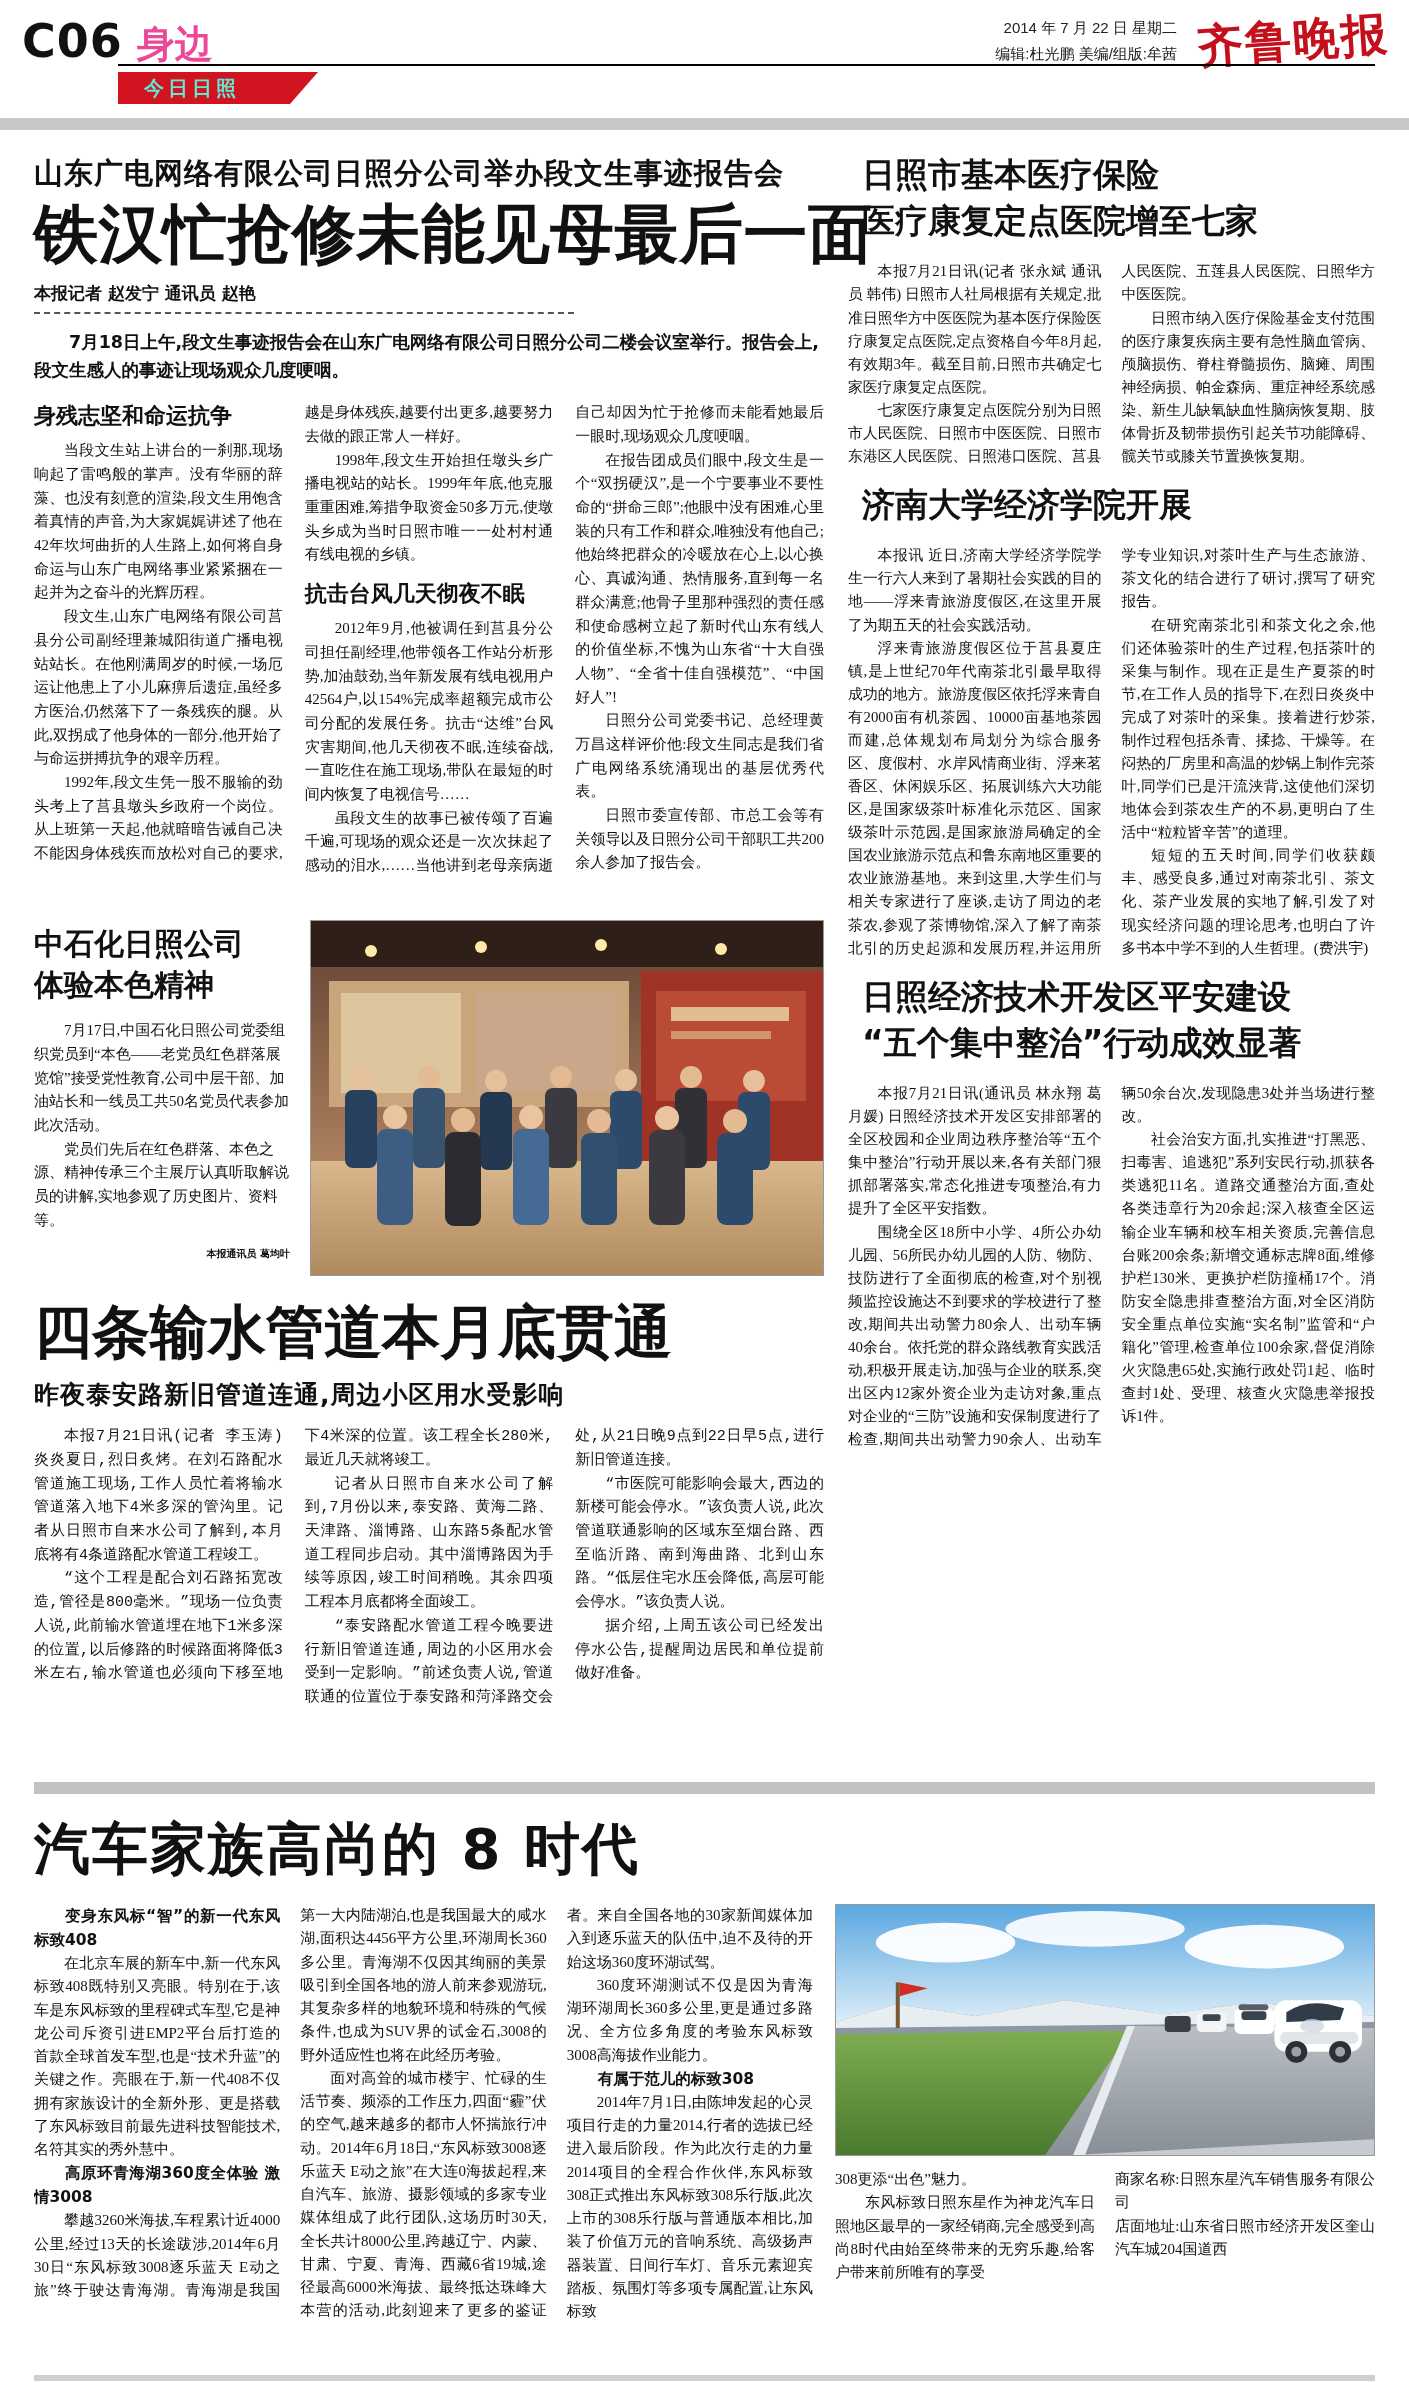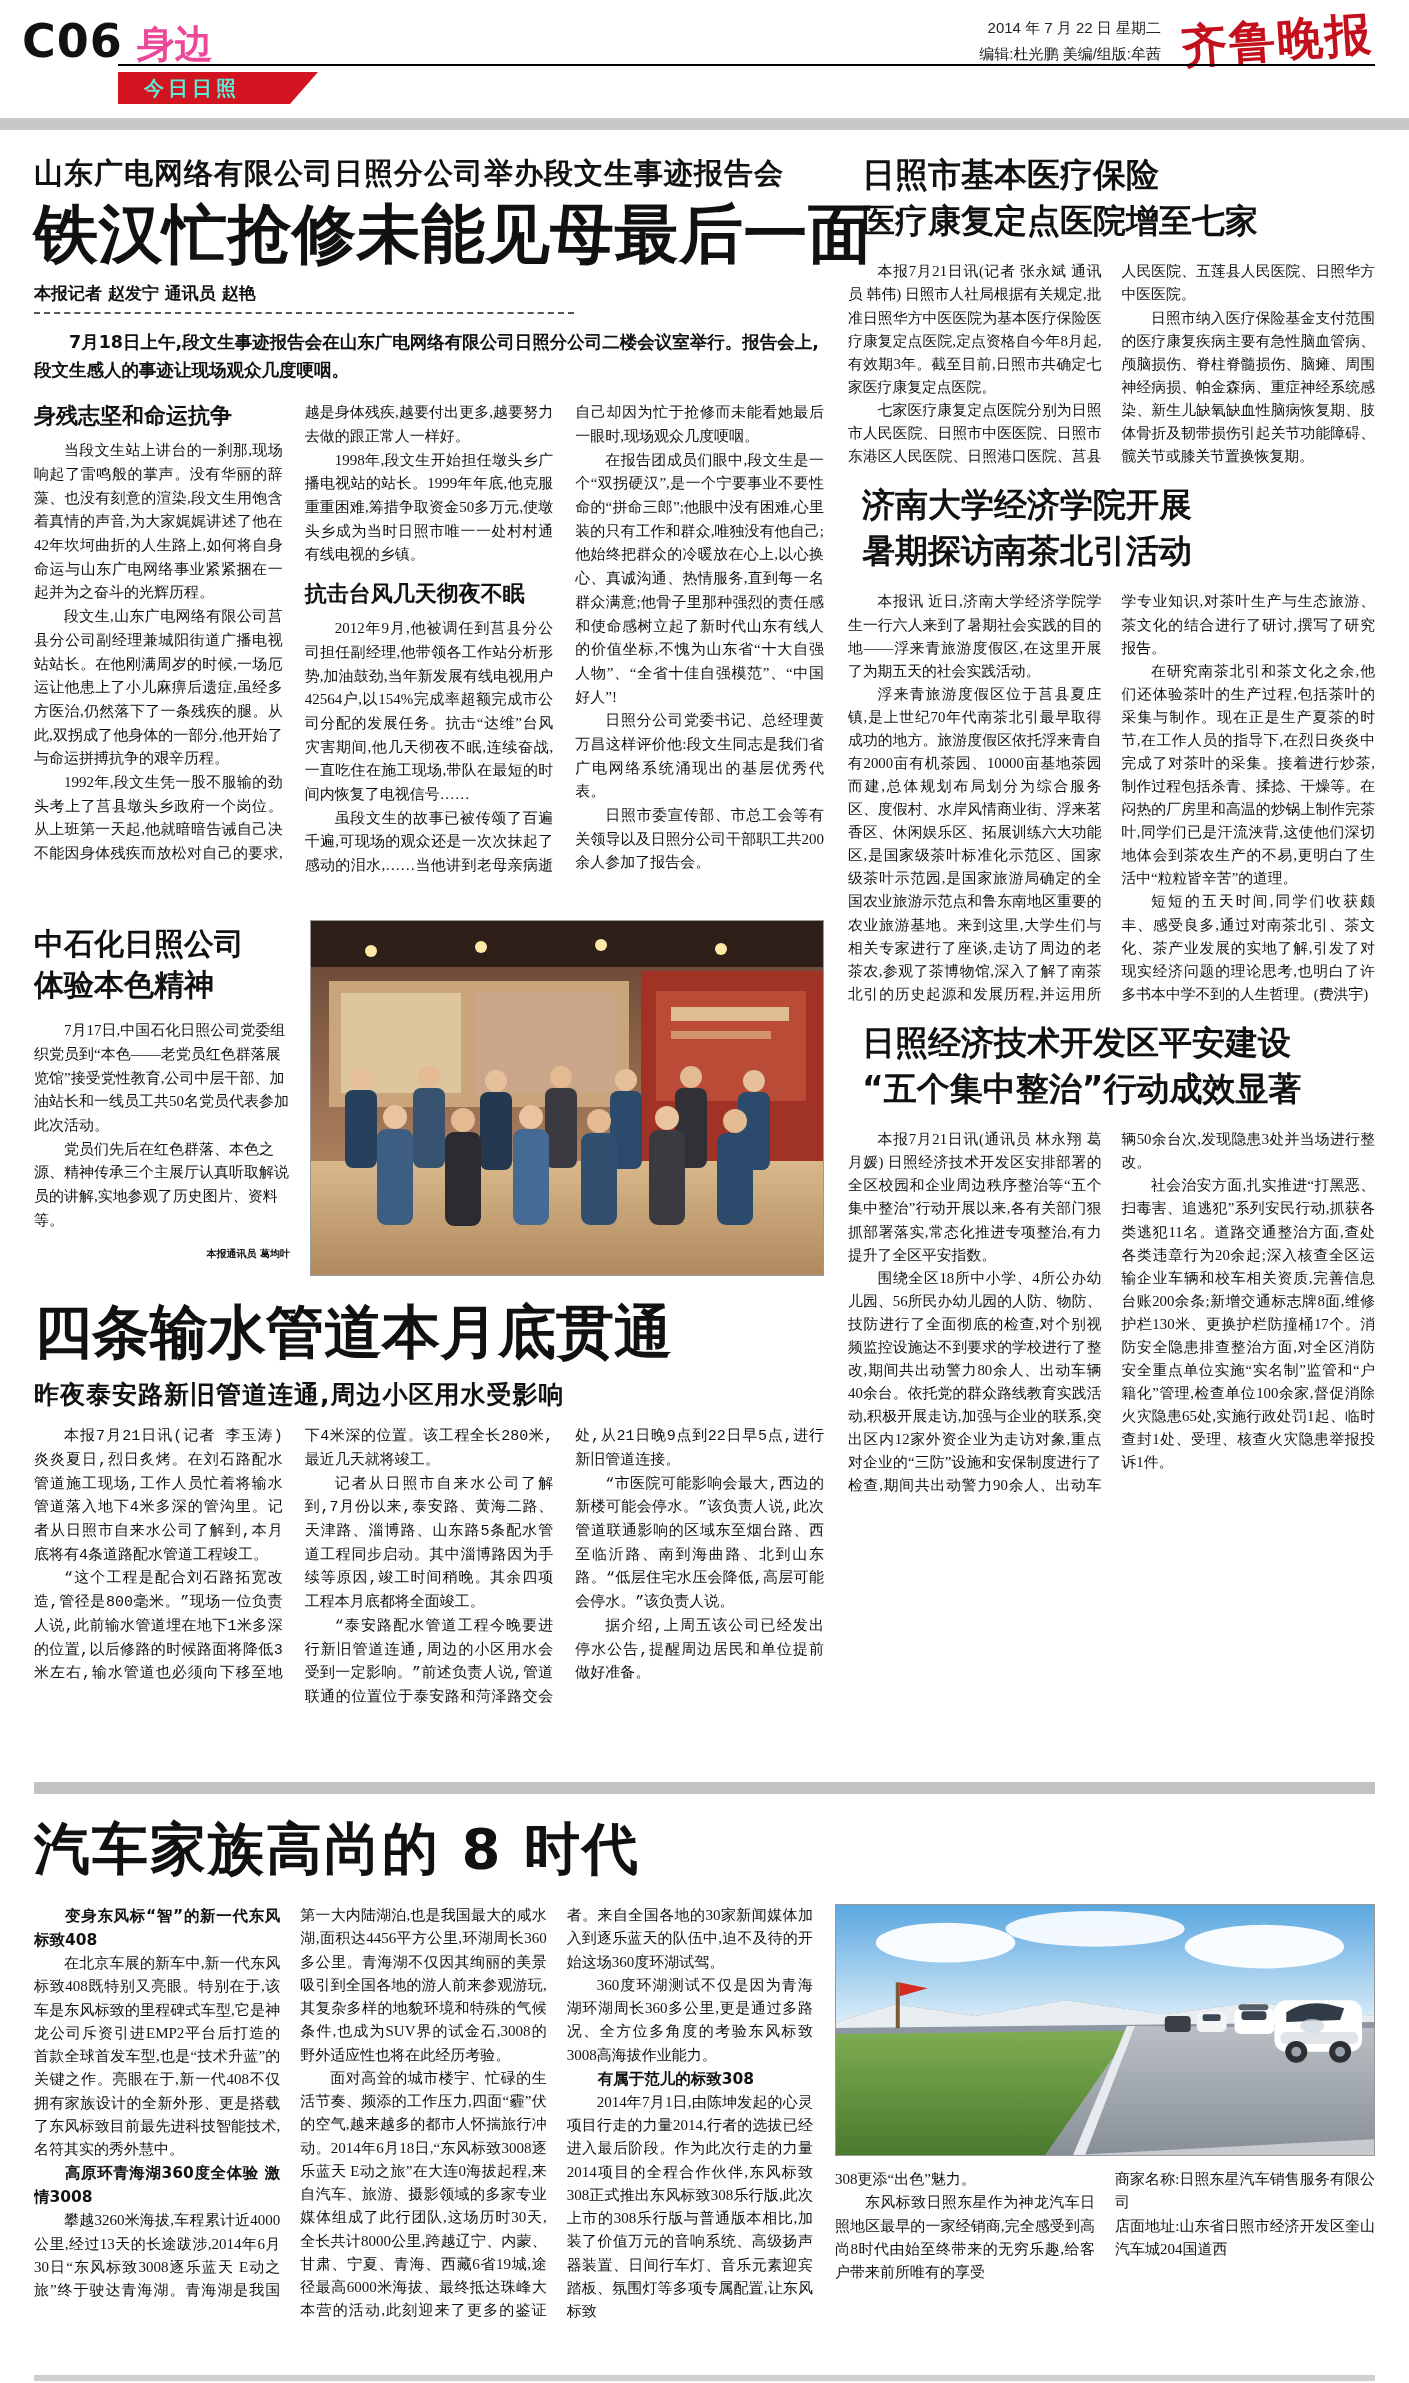--- a/index.html
+++ b/index.html
@@ -7,21 +7,21 @@
   .page {
     width:1409px; height:2383px; margin:0 auto; position:relative;
     background:#ffffff; overflow:hidden; color:#111;
     font-family:"Liberation Serif","DejaVu Serif",serif;
   }
   
   .masthead { position:relative; height:118px; }
   .mh-left { position:absolute; left:22px; top:14px; display:flex; align-items:baseline; gap:14px; }
   .page-code { font-family:"DejaVu Sans",sans-serif; font-weight:900; font-size:46px; letter-spacing:1px; }
   .section-name { font-family:"DejaVu Sans",sans-serif; font-weight:900; font-size:38px; color:#ec4899; }
-  .mh-right { position:absolute; right:36px; top:10px; display:flex; align-items:center; gap:20px; }
+  .mh-right { position:absolute; right:20px; top:10px; display:flex; align-items:center; gap:20px; }
   .mh-meta { text-align:right; font-size:15px; line-height:1.75; font-family:"Liberation Sans",sans-serif; color:#222; }
   .paper-logo { color:#c3101c; font-size:46px; font-weight:bold; transform:rotate(-4deg); font-family:"DejaVu Serif",serif; letter-spacing:2px; }
   .mh-rule { position:absolute; left:118px; right:34px; top:64px; height:2px; background:#000; }
   .today-banner {
     position:absolute; left:118px; top:72px; width:200px; height:32px; background:#d11420;
     clip-path:polygon(0 0,100% 0,86% 100%,0 100%);
     color:#5eead4; font-family:"DejaVu Sans",sans-serif; font-weight:bold; font-size:20px;
     display:flex; align-items:center; padding-left:26px; letter-spacing:4px;
   }
   .gray-bar { height:12px; background:#c7c7c7; }
@@ -211,21 +211,20 @@
         <div class="rail-cols">
           <p class="body-p">本报7月21日讯(记者 张永斌 通讯员 韩伟) 日照市人社局根据有关规定,批准日照华方中医医院为基本医疗保险医疗康复定点医院,定点资格自今年8月起,有效期3年。截至目前,日照市共确定七家医疗康复定点医院。</p>
           <p class="body-p">七家医疗康复定点医院分别为日照市人民医院、日照市中医医院、日照市东港区人民医院、日照港口医院、莒县人民医院、五莲县人民医院、日照华方中医医院。</p>
           <p class="body-p">日照市纳入医疗保险基金支付范围的医疗康复疾病主要有急性脑血管病、颅脑损伤、脊柱脊髓损伤、脑瘫、周围神经病损、帕金森病、重症神经系统感染、新生儿缺氧缺血性脑病恢复期、肢体骨折及韧带损伤引起关节功能障碍、髋关节或膝关节置换恢复期。</p>
         </div>
       </div>
 
       <div class="rail-art">
         <div class="rail-title">
           <div>济南大学经济学院开展</div>
-          <div>暑期探访南茶北引活动</div>
         </div>
         <div class="rail-cols">
           <p class="body-p">本报讯  近日,济南大学经济学院学生一行六人来到了暑期社会实践的目的地——浮来青旅游度假区,在这里开展了为期五天的社会实践活动。</p>
           <p class="body-p">浮来青旅游度假区位于莒县夏庄镇,是上世纪70年代南茶北引最早取得成功的地方。旅游度假区依托浮来青自有2000亩有机茶园、10000亩基地茶园而建,总体规划布局划分为综合服务区、度假村、水岸风情商业街、浮来茗香区、休闲娱乐区、拓展训练六大功能区,是国家级茶叶标准化示范区、国家级茶叶示范园,是国家旅游局确定的全国农业旅游示范点和鲁东南地区重要的农业旅游基地。来到这里,大学生们与相关专家进行了座谈,走访了周边的老茶农,参观了茶博物馆,深入了解了南茶北引的历史起源和发展历程,并运用所学专业知识,对茶叶生产与生态旅游、茶文化的结合进行了研讨,撰写了研究报告。</p>
           <p class="body-p">在研究南茶北引和茶文化之余,他们还体验茶叶的生产过程,包括茶叶的采集与制作。现在正是生产夏茶的时节,在工作人员的指导下,在烈日炎炎中完成了对茶叶的采集。接着进行炒茶,制作过程包括杀青、揉捻、干燥等。在闷热的厂房里和高温的炒锅上制作完茶叶,同学们已是汗流浃背,这使他们深切地体会到茶农生产的不易,更明白了生活中“粒粒皆辛苦”的道理。</p>
           <p class="body-p">短短的五天时间,同学们收获颇丰、感受良多,通过对南茶北引、茶文化、茶产业发展的实地了解,引发了对现实经济问题的理论思考,也明白了许多书本中学不到的人生哲理。(费洪宇)</p>
         </div>
       </div>
 
       <div class="rail-art">

